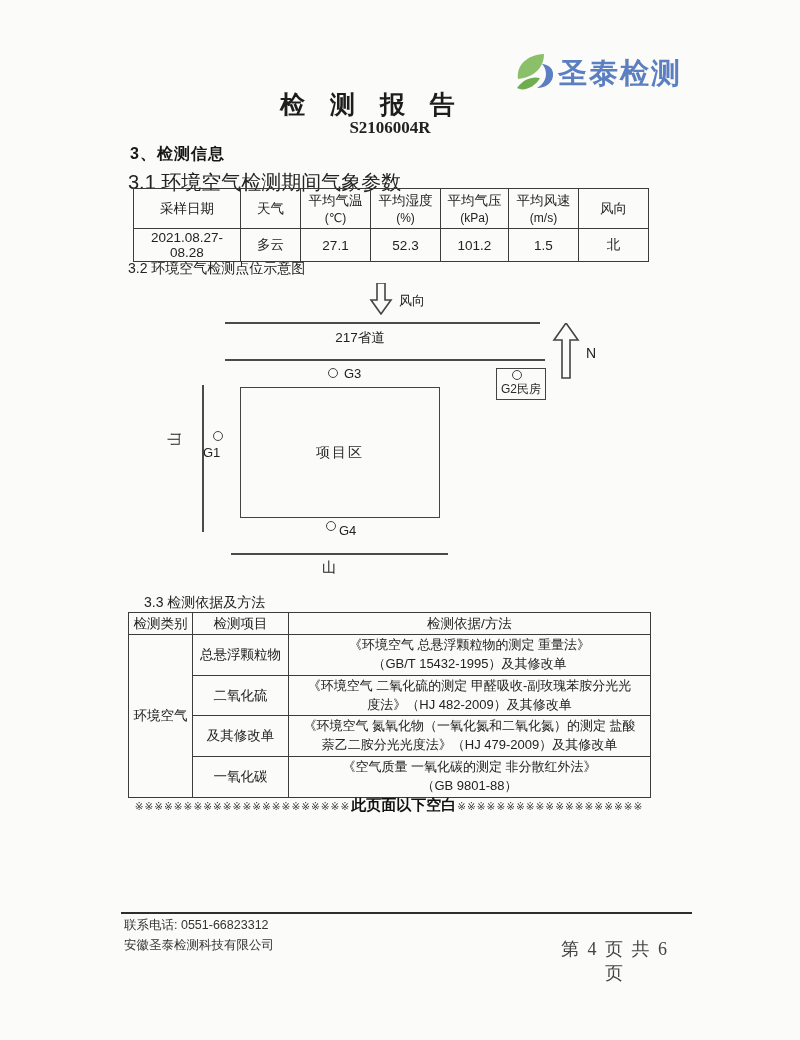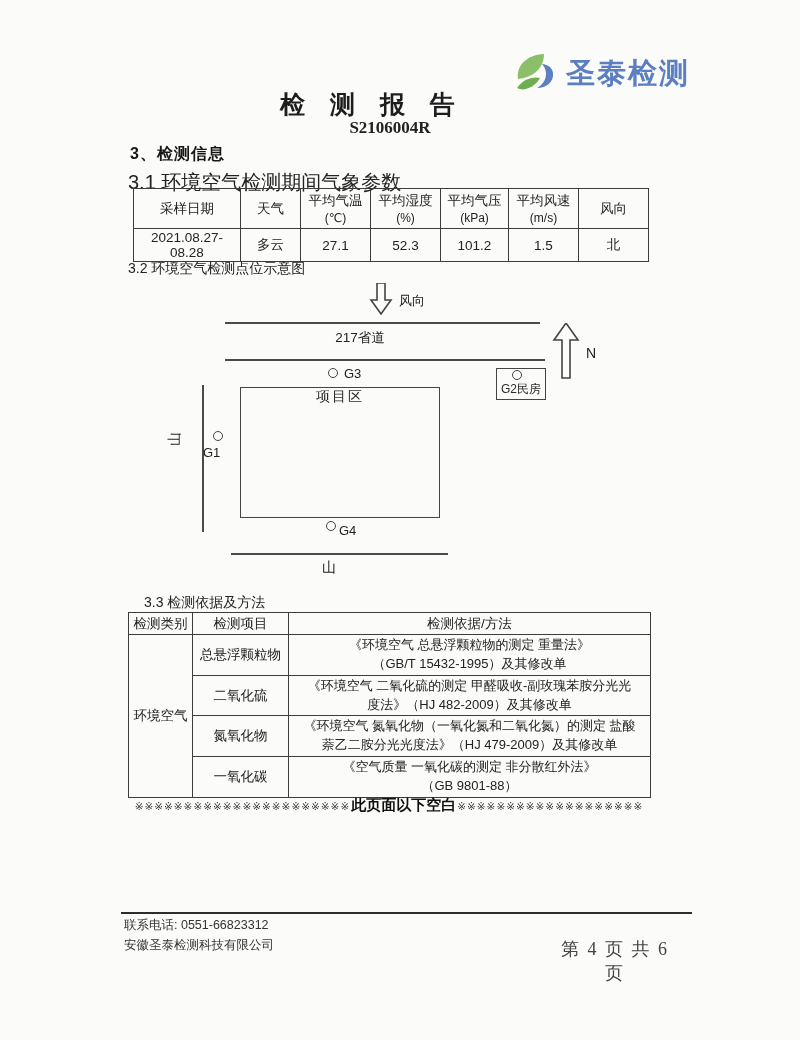--- a/index.html
+++ b/index.html
@@ -5,21 +5,21 @@
   * { margin:0; padding:0; box-sizing:border-box; }
   html,body { width:800px; height:1040px; }
   body {
     font-family:"Liberation Sans","DejaVu Sans",sans-serif;
     background:#fbfbf9; color:#2b2b2b;
     position:relative; overflow:hidden;
   }
   .abs { position:absolute; }
 
   
-  .logo { left:508px; top:50px; display:flex; align-items:center; gap:8px; }
+  .logo { left:508px; top:50px; display:flex; align-items:center; }
   .logo svg { width:50px; height:48px; }
   .logo-text { font-size:29px; font-weight:bold; color:#5b7fc0; letter-spacing:2px; }
   .title { left:280px; top:88px; width:220px; 
            font-size:25px; font-weight:bold; letter-spacing:9px; color:#1d1d1d; }
   .report-no { left:280px; top:118px; width:220px; text-align:center;
            font-family:"Liberation Serif","DejaVu Serif",serif;
            font-size:17px; font-weight:bold; color:#222; }
 
   
   .h3 { left:130px; top:144px; font-size:16px; font-weight:bold; color:#161616; letter-spacing:1px; }
@@ -45,21 +45,21 @@
   .line { position:absolute; background:#4a4a4a; }
   .circ { position:absolute; width:10px; height:10px; border:1.5px solid #444;
           border-radius:50%; background:transparent; }
   .dlabel { position:absolute; font-size:13px; color:#222; }
   .g2box { position:absolute; left:496px; top:93px; width:50px; height:32px;
            border:1.5px solid #444; }
   .g2box .circ { left:15px; top:1px; }
   .g2box .g2t { position:absolute; left:0; right:0; bottom:1px; text-align:center;
                 font-size:12px; }
   .proj { position:absolute; left:240px; top:112px; width:200px; height:131px;
-          border:1.5px solid #444; display:flex; align-items:flex-start; justify-content:center;
+          border:1.5px solid #444; display:flex; align-items:center; justify-content:center;
           font-size:14px; letter-spacing:2px; }
   .mtn-left { position:absolute; left:168px; top:155px; font-size:14px;
               transform:rotate(-90deg); }
 
   
   .blank-row { left:124px; top:796px; width:530px; display:flex; align-items:center;
                justify-content:center; white-space:nowrap; }
   .marks { font-size:10.5px; color:#3a3a3a; letter-spacing:1px; }
   .blank-txt { font-size:15px; font-weight:bold; color:#111; margin:0 1px; }
 
@@ -204,21 +204,21 @@
     </td>
   </tr>
   <tr>
     <td>二氧化硫</td>
     <td>
       <div class="m1">《环境空气 二氧化硫的测定 甲醛吸收-副玫瑰苯胺分光光</div>
       <div class="m2">度法》（HJ 482-2009）及其修改单</div>
     </td>
   </tr>
   <tr>
-    <td>氮氧化物</td>
+    <td>及其修改单</td>
     <td>
       <div class="m1">《环境空气 氮氧化物（一氧化氮和二氧化氮）的测定 盐酸</div>
       <div class="m2">萘乙二胺分光光度法》（HJ 479-2009）及其修改单</div>
     </td>
   </tr>
   <tr>
     <td>一氧化碳</td>
     <td>
       <div class="m1">《空气质量 一氧化碳的测定 非分散红外法》</div>
       <div class="m2">（GB 9801-88）</div>

